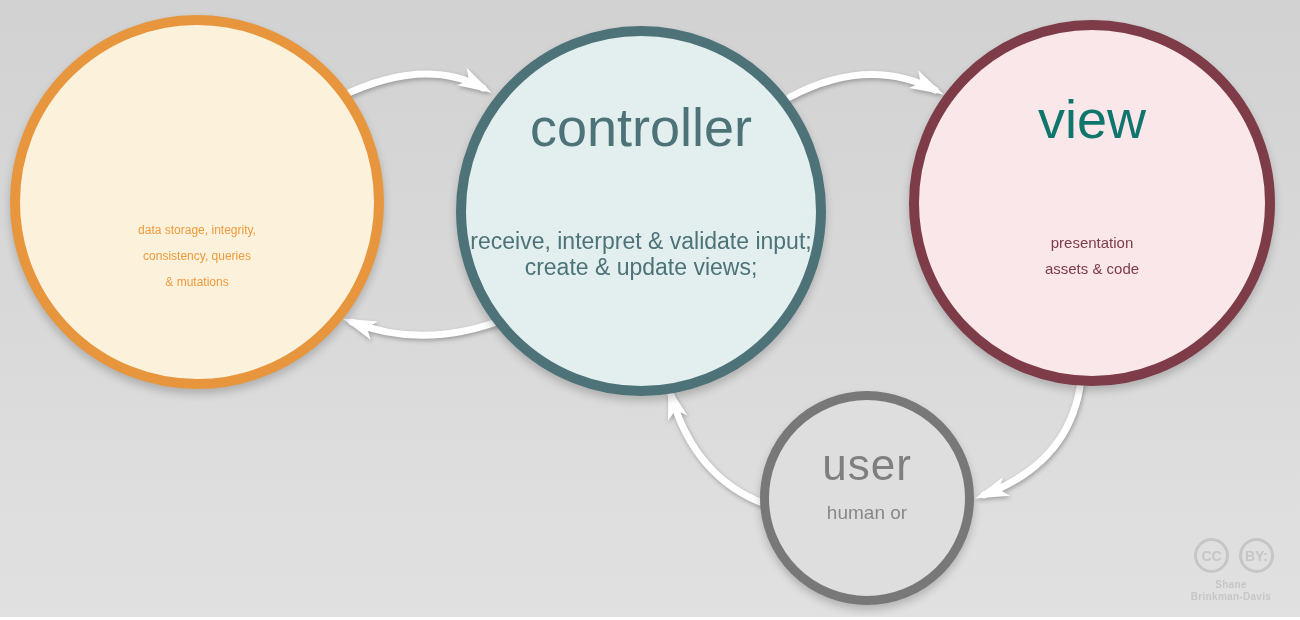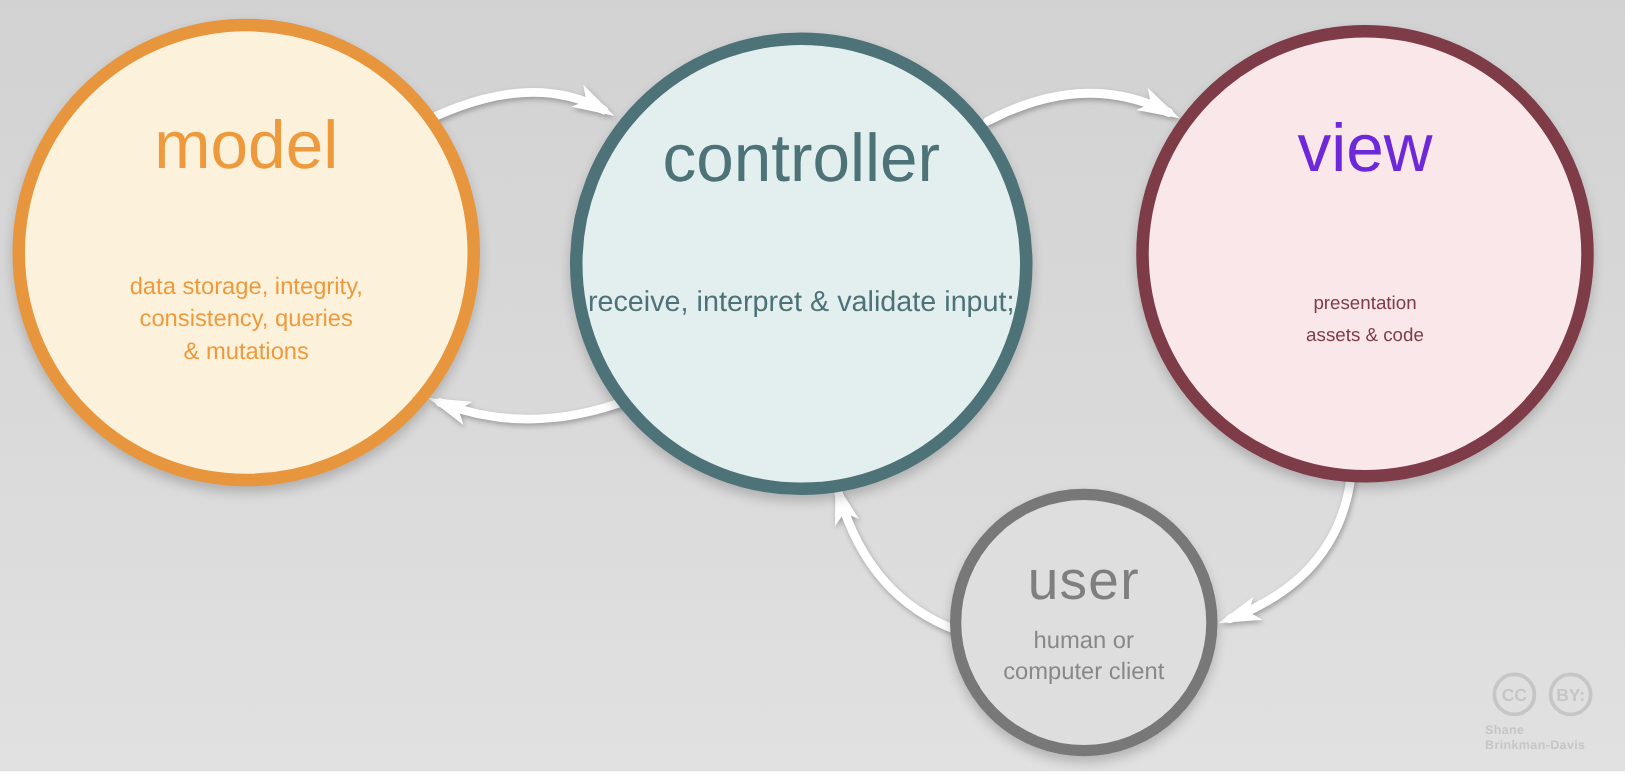--- a/index.html
+++ b/index.html
@@ -31,47 +31,48 @@
     text-align: center;
   }
   .node .title { position: absolute; left: 0; width: 100%; white-space: nowrap; }
   .node .desc  { position: absolute; left: 0; width: 100%; }
 
   #node-model {
     left: 10px; top: 15px; width: 374px; height: 374px;
     background: #fcf2dc; border: 10px solid #e8963d;
   }
   #node-model .title { top: 60px; font-size: 54px; color: #ee9a3c; }
-  #node-model .desc  { top: 192px; font-size: 19px; line-height: 26px; color: #ee9a3c; }
+  #node-model .desc  { top: 192px; font-size: 12px; line-height: 26px; color: #ee9a3c; }
 
   #node-controller {
     left: 456px; top: 26px; width: 370px; height: 370px;
     background: #e2efee; border: 10px solid #4d7378;
   }
   #node-controller .title { top: 60px; font-size: 54px; color: #4d7378; }
   #node-controller .desc  { top: 192px; font-size: 23px; line-height: 26px; color: #4d7378; }
 
   #node-view {
     left: 909px; top: 20px; width: 366px; height: 366px;
     background: #fae7ea; border: 10px solid #7d3c47;
   }
-  #node-view .title { top: 58px; font-size: 54px; color: #6d28d9; }
+  #node-view .title { top: 58px; font-size: 54px; color: #0f766e; }
   #node-view .desc  { top: 200px; font-size: 15px; line-height: 26px; color: #7d3c47; }
 
   #node-user {
     left: 760px; top: 391px; width: 214px; height: 214px;
     background: #dedede; border: 9px solid #787878;
   }
   #node-user .title { top: 40px; font-size: 44px; letter-spacing: 1px; color: #7f7f7f; }
   #node-user .desc  { top: 100px; font-size: 19px; line-height: 25px; color: #888888; }
 
   
   .attribution {
     position: absolute; left: 1188px; top: 538px;
     color: #c6c6c6;
+    text-align: center;
   }
   .badges { display: flex; gap: 10px; margin-left: 6px; }
   .badge {
     width: 29px; height: 29px;
     border: 3.5px solid #c6c6c6; border-radius: 50%;
     display: flex; align-items: center; justify-content: center;
     font-weight: bold; font-size: 14px;
   }
   .author {
     margin-top: 6px; font-weight: bold; font-size: 10px;
@@ -92,48 +93,47 @@
     <g fill="none" stroke="#ffffff" stroke-width="7" stroke-linecap="round">
       <path d="M 340 97 Q 424 56 483 88" marker-end="url(#ah)"></path>
       <path d="M 790 97 Q 868 56 935 90" marker-end="url(#ah)"></path>
       <path d="M 505 319 Q 424 350 352 322" marker-end="url(#ah)"></path>
       <path d="M 1081 380 Q 1071 462 984 495" marker-end="url(#ah)"></path>
       <path d="M 765 504 Q 695 478 671 395" marker-end="url(#ah)"></path>
     </g>
   </svg>
 
   <div class="node" id="node-model">
-    <div class="title">model</div>
     <div class="desc">
       <div>data storage, integrity,</div>
       <div>consistency, queries</div>
       <div>&amp; mutations</div>
     </div>
   </div>
 
   <div class="node" id="node-controller">
     <div class="title">controller</div>
     <div class="desc">
       <div>receive, interpret &amp; validate input;</div>
+      <div>create &amp; update views;</div>
     </div>
   </div>
 
   <div class="node" id="node-view">
     <div class="title">view</div>
     <div class="desc">
       <div>presentation</div>
       <div>assets &amp; code</div>
     </div>
   </div>
 
   <div class="node" id="node-user">
     <div class="title">user</div>
     <div class="desc">
       <div>human or</div>
-      <div>computer client</div>
     </div>
   </div>
 
   <div class="attribution">
     <div class="badges">
       <div class="badge">CC</div>
       <div class="badge">BY:</div>
     </div>
     <div class="author">
       <div>Shane</div>

